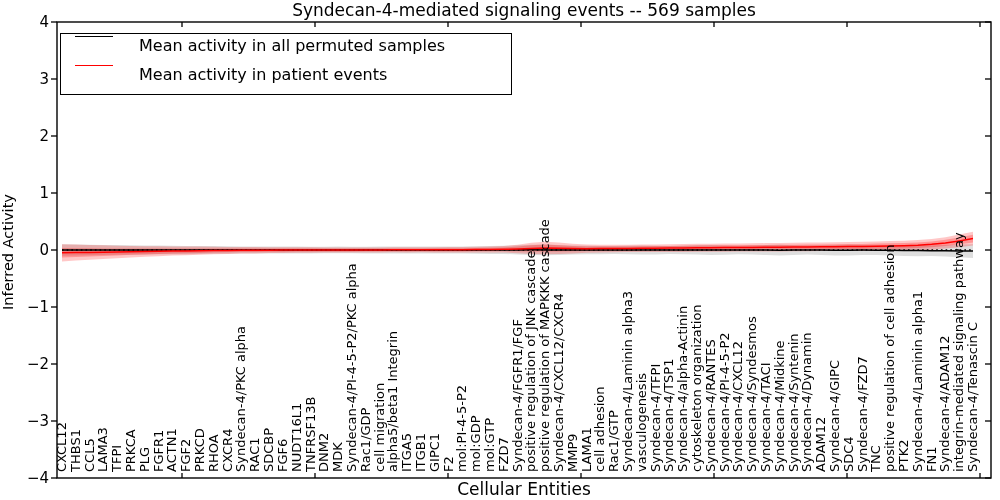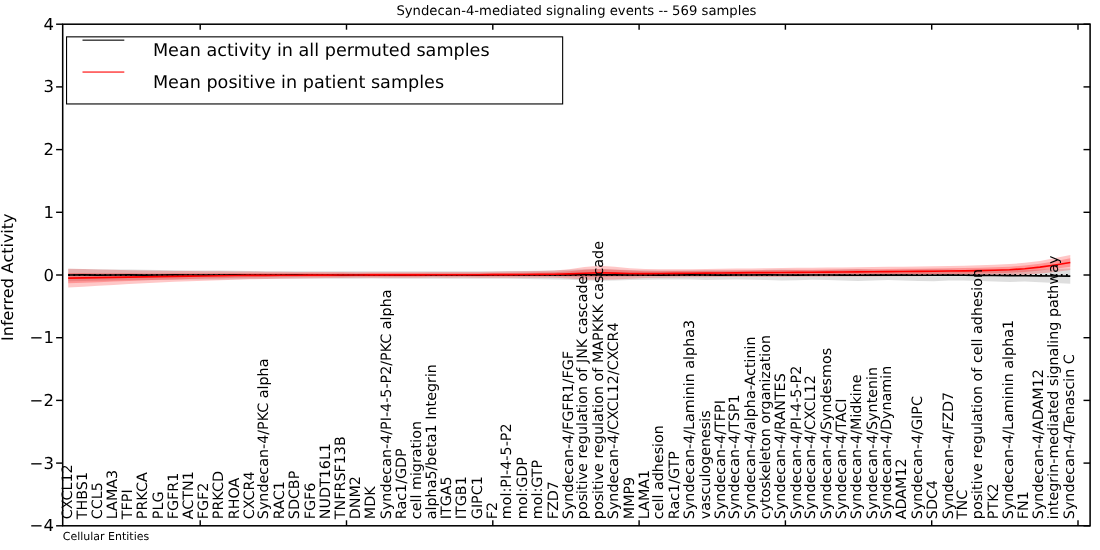--- a/index.html
+++ b/index.html
@@ -1,21 +1,21 @@
 <!DOCTYPE html>
 <html><head>
 <meta charset="utf-8">
 <style>
   html,body{margin:0;padding:0;background:#fff;}
   .figure{position:relative;width:1000px;height:500px;background:#ffffff;
           font-family:"DejaVu Sans", sans-serif;color:#000;overflow:hidden;}
   .title{position:absolute;left:57px;top:0px;width:934px;text-align:center;
-         font-size:12px;line-height:20px;}
-  .xlabel{position:absolute;left:57px;top:480px;width:934px;
-          font-size:10px;line-height:18px;}
+         font-size:17px;line-height:20px;}
+  .xlabel{position:absolute;left:57px;top:480px;width:934px;text-align:center;
+          font-size:17px;line-height:18px;}
   .ylabel{position:absolute;left:-57px;top:243px;width:130px;text-align:center;
           transform:rotate(-90deg);font-size:14.5px;line-height:18px;}
   .plot-svg{position:absolute;left:0;top:0;}
   .ytick{position:absolute;left:0;width:49px;text-align:right;
          font-size:15px;line-height:18px;}
   .xcat{position:absolute;white-space:nowrap;font-size:13px;line-height:14px;
         transform:rotate(-90deg);transform-origin:0 0;}
   .legend{position:absolute;left:60px;top:33px;width:452px;height:62px;
           background:#fff;border:1.6px solid #000;box-sizing:border-box;}
   .legend-row{display:flex;align-items:flex-start;height:27px;margin-top:2px;}
@@ -153,16 +153,16 @@
       <span class="xcat" style="left: 966px; top: 472px;">Syndecan-4/Tenascin C</span>
     </div>
 
   <div class="legend">
     <div class="legend-row">
       <span class="legend-line" id="lg0" style="border-top-color: rgb(0, 0, 0);"></span>
       <span class="legend-text">Mean activity in all permuted samples</span>
     </div>
     <div class="legend-row">
       <span class="legend-line" id="lg1" style="border-top-color: rgb(255, 0, 0);"></span>
-      <span class="legend-text">Mean positive in patient samples</span>
+      <span class="legend-text">Mean activity in patient events</span>
     </div>
   </div>
 </div>
 
 </body></html>

